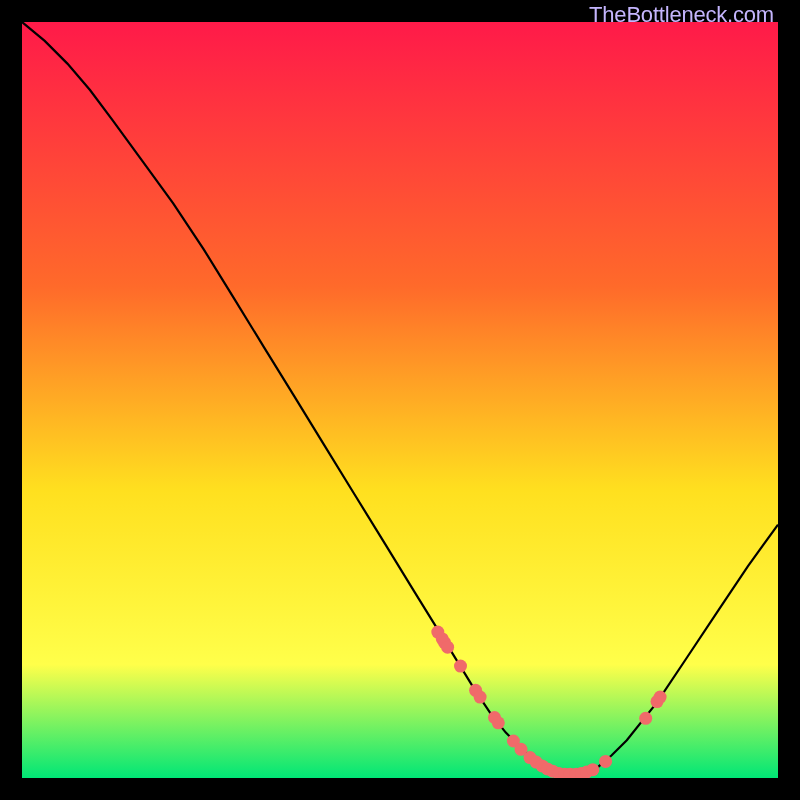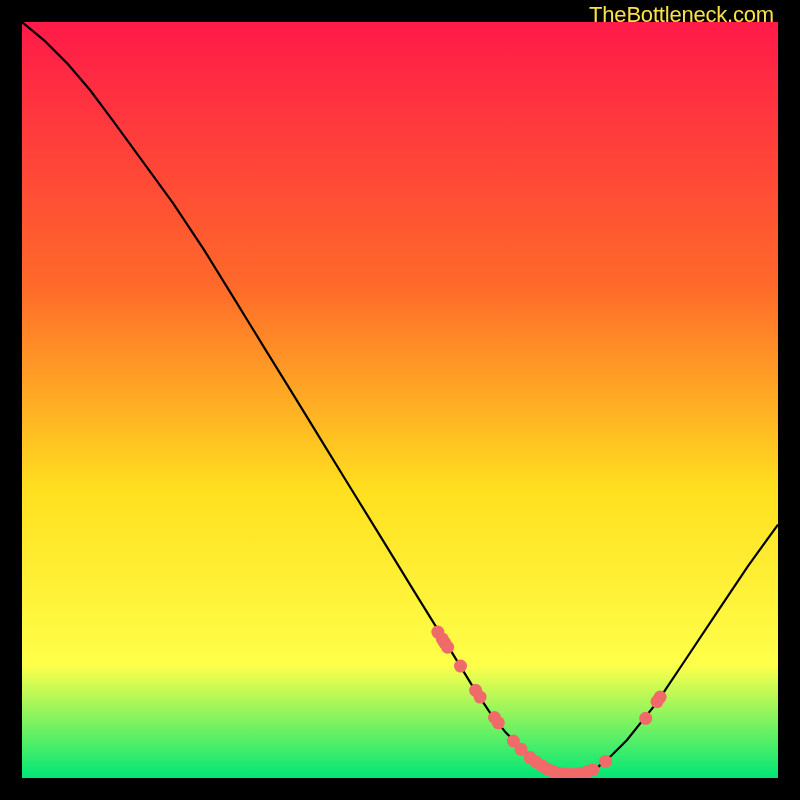--- a/index.html
+++ b/index.html
@@ -17,21 +17,21 @@
     top: 0;
     width: 756px;
     height: 756px;
   }
   .watermark {
     position: absolute;
     top: 2px;
     right: 26px;
     font-family: Arial, Helvetica, sans-serif;
     font-size: 22px;
-    color: #fde047;
+    color: #c4b5fd;
     letter-spacing: -0.2px;
   }
 </style>
 </head>
 <body>
 
 <div class="frame">
   <svg class="plot" viewBox="0 0 756 756">
     <defs>
       <linearGradient id="bg" x1="0" y1="0" x2="0" y2="1">

